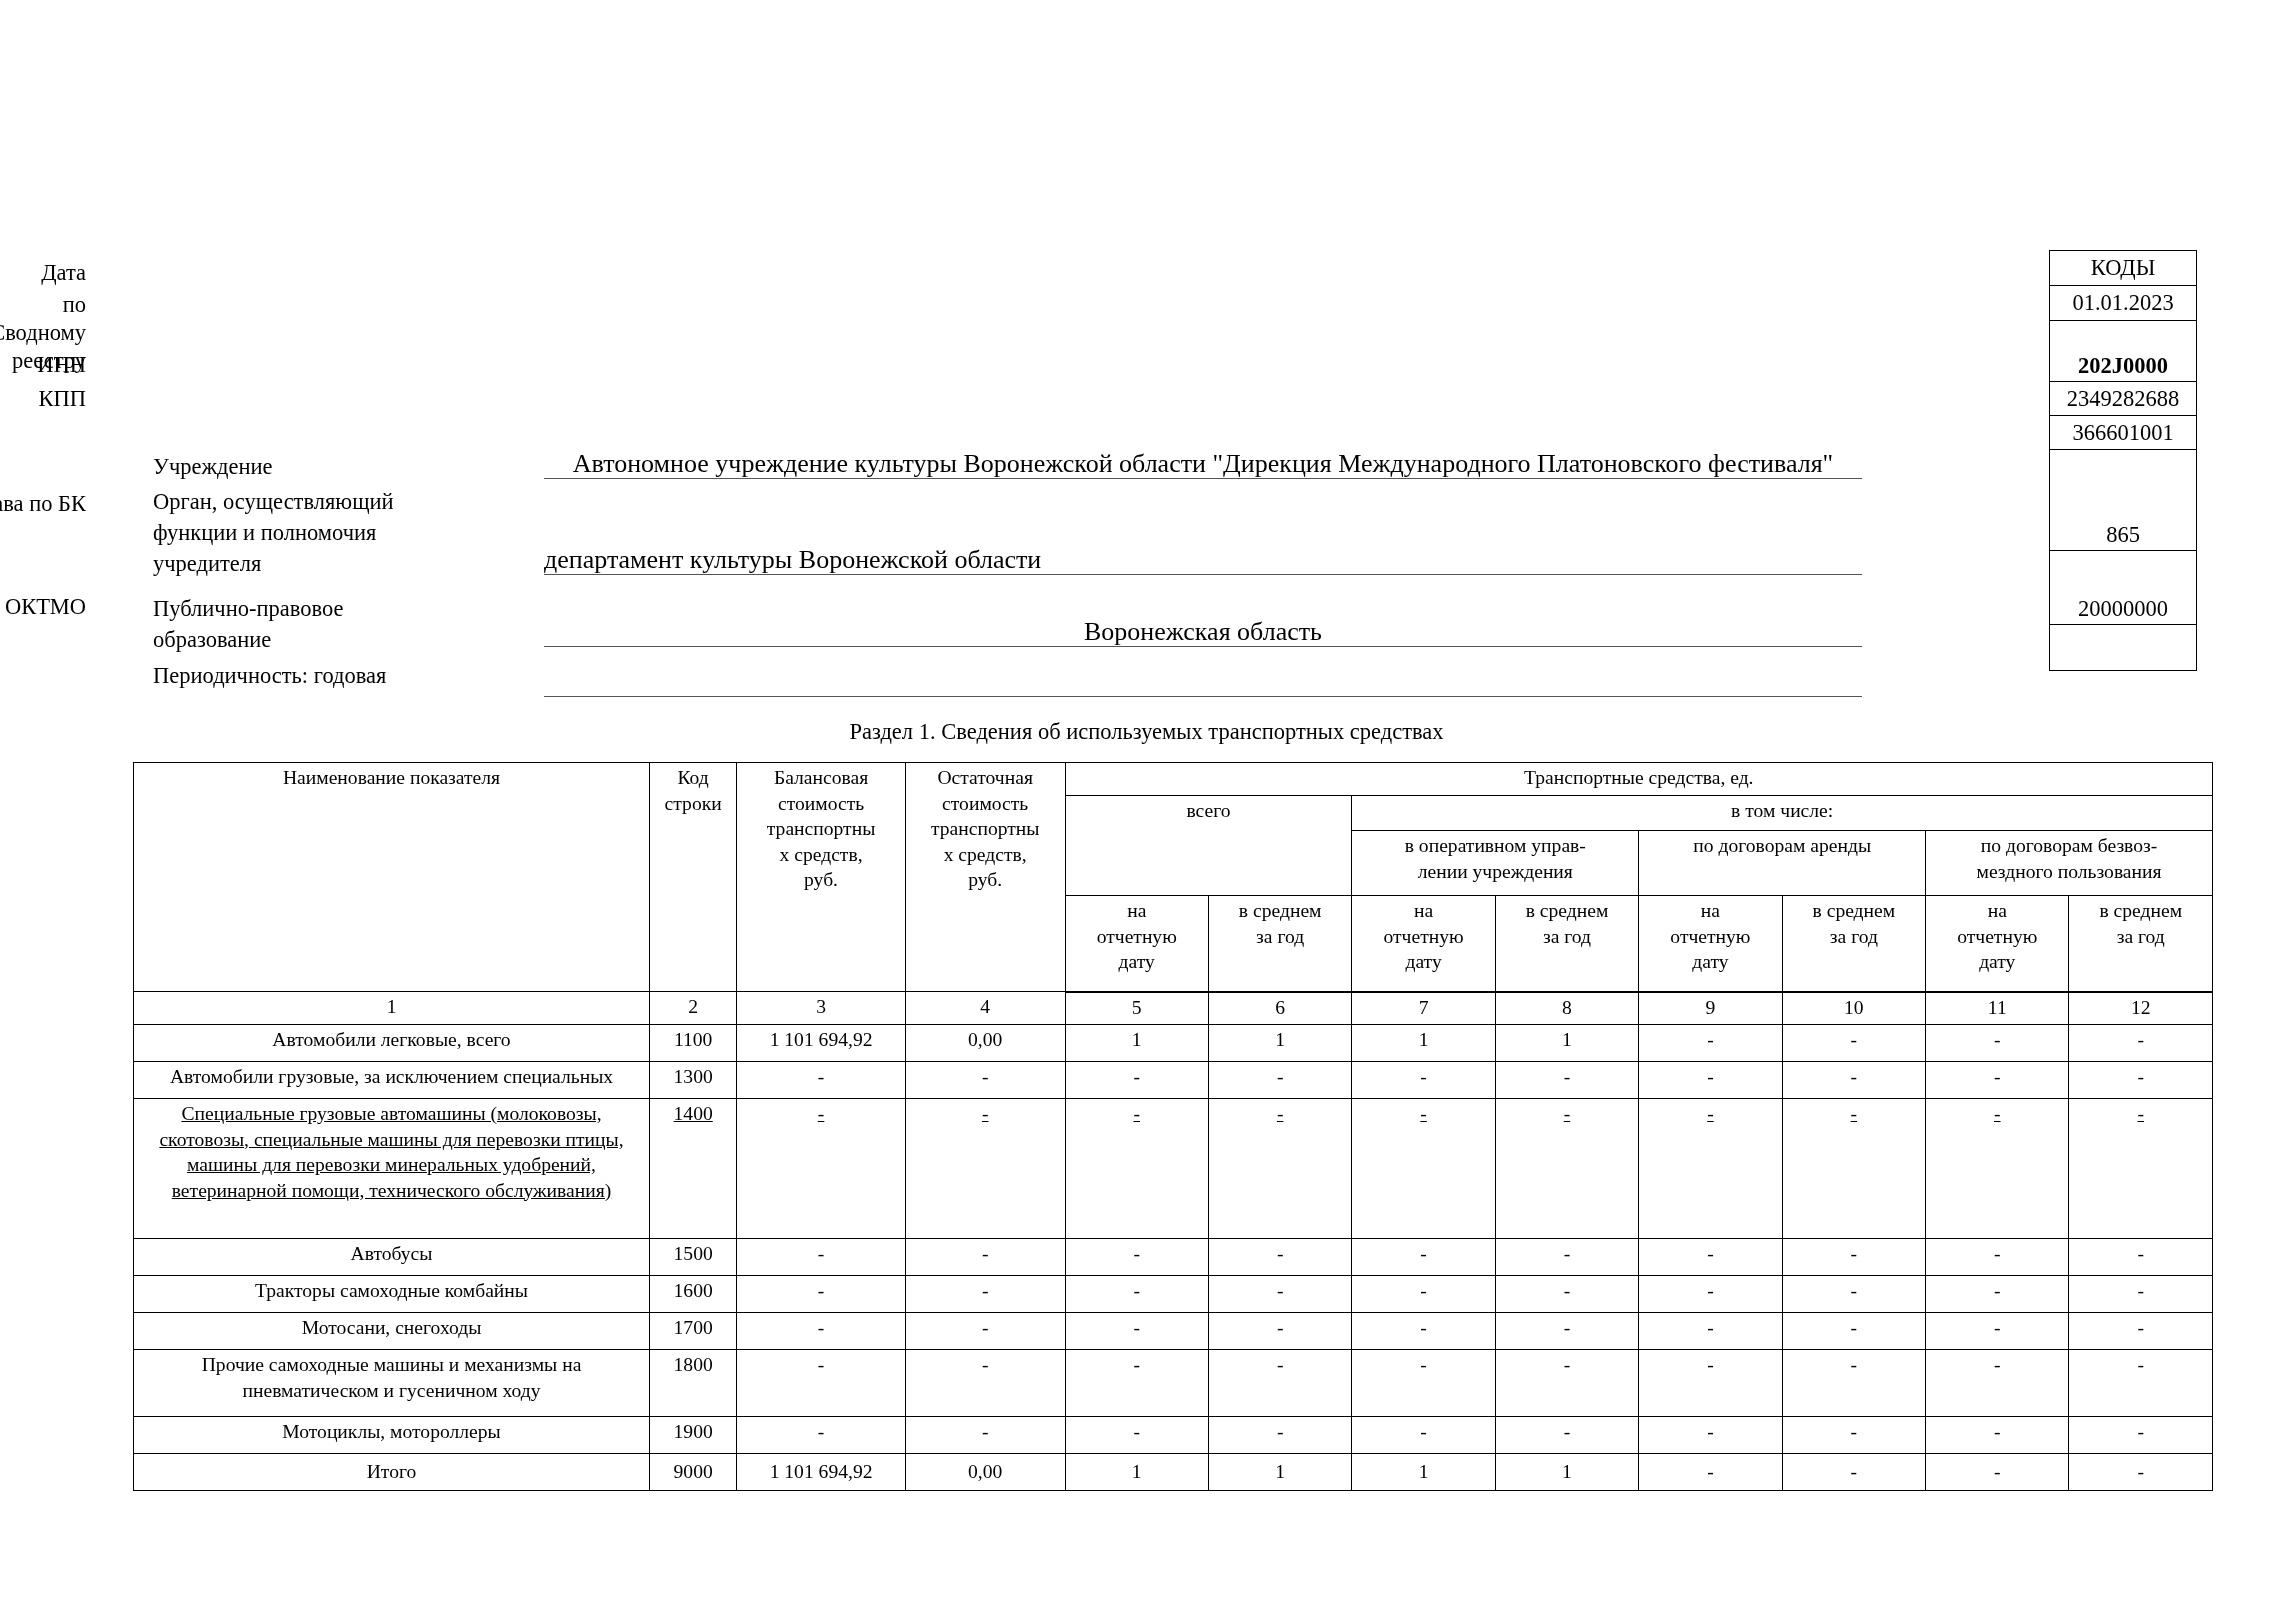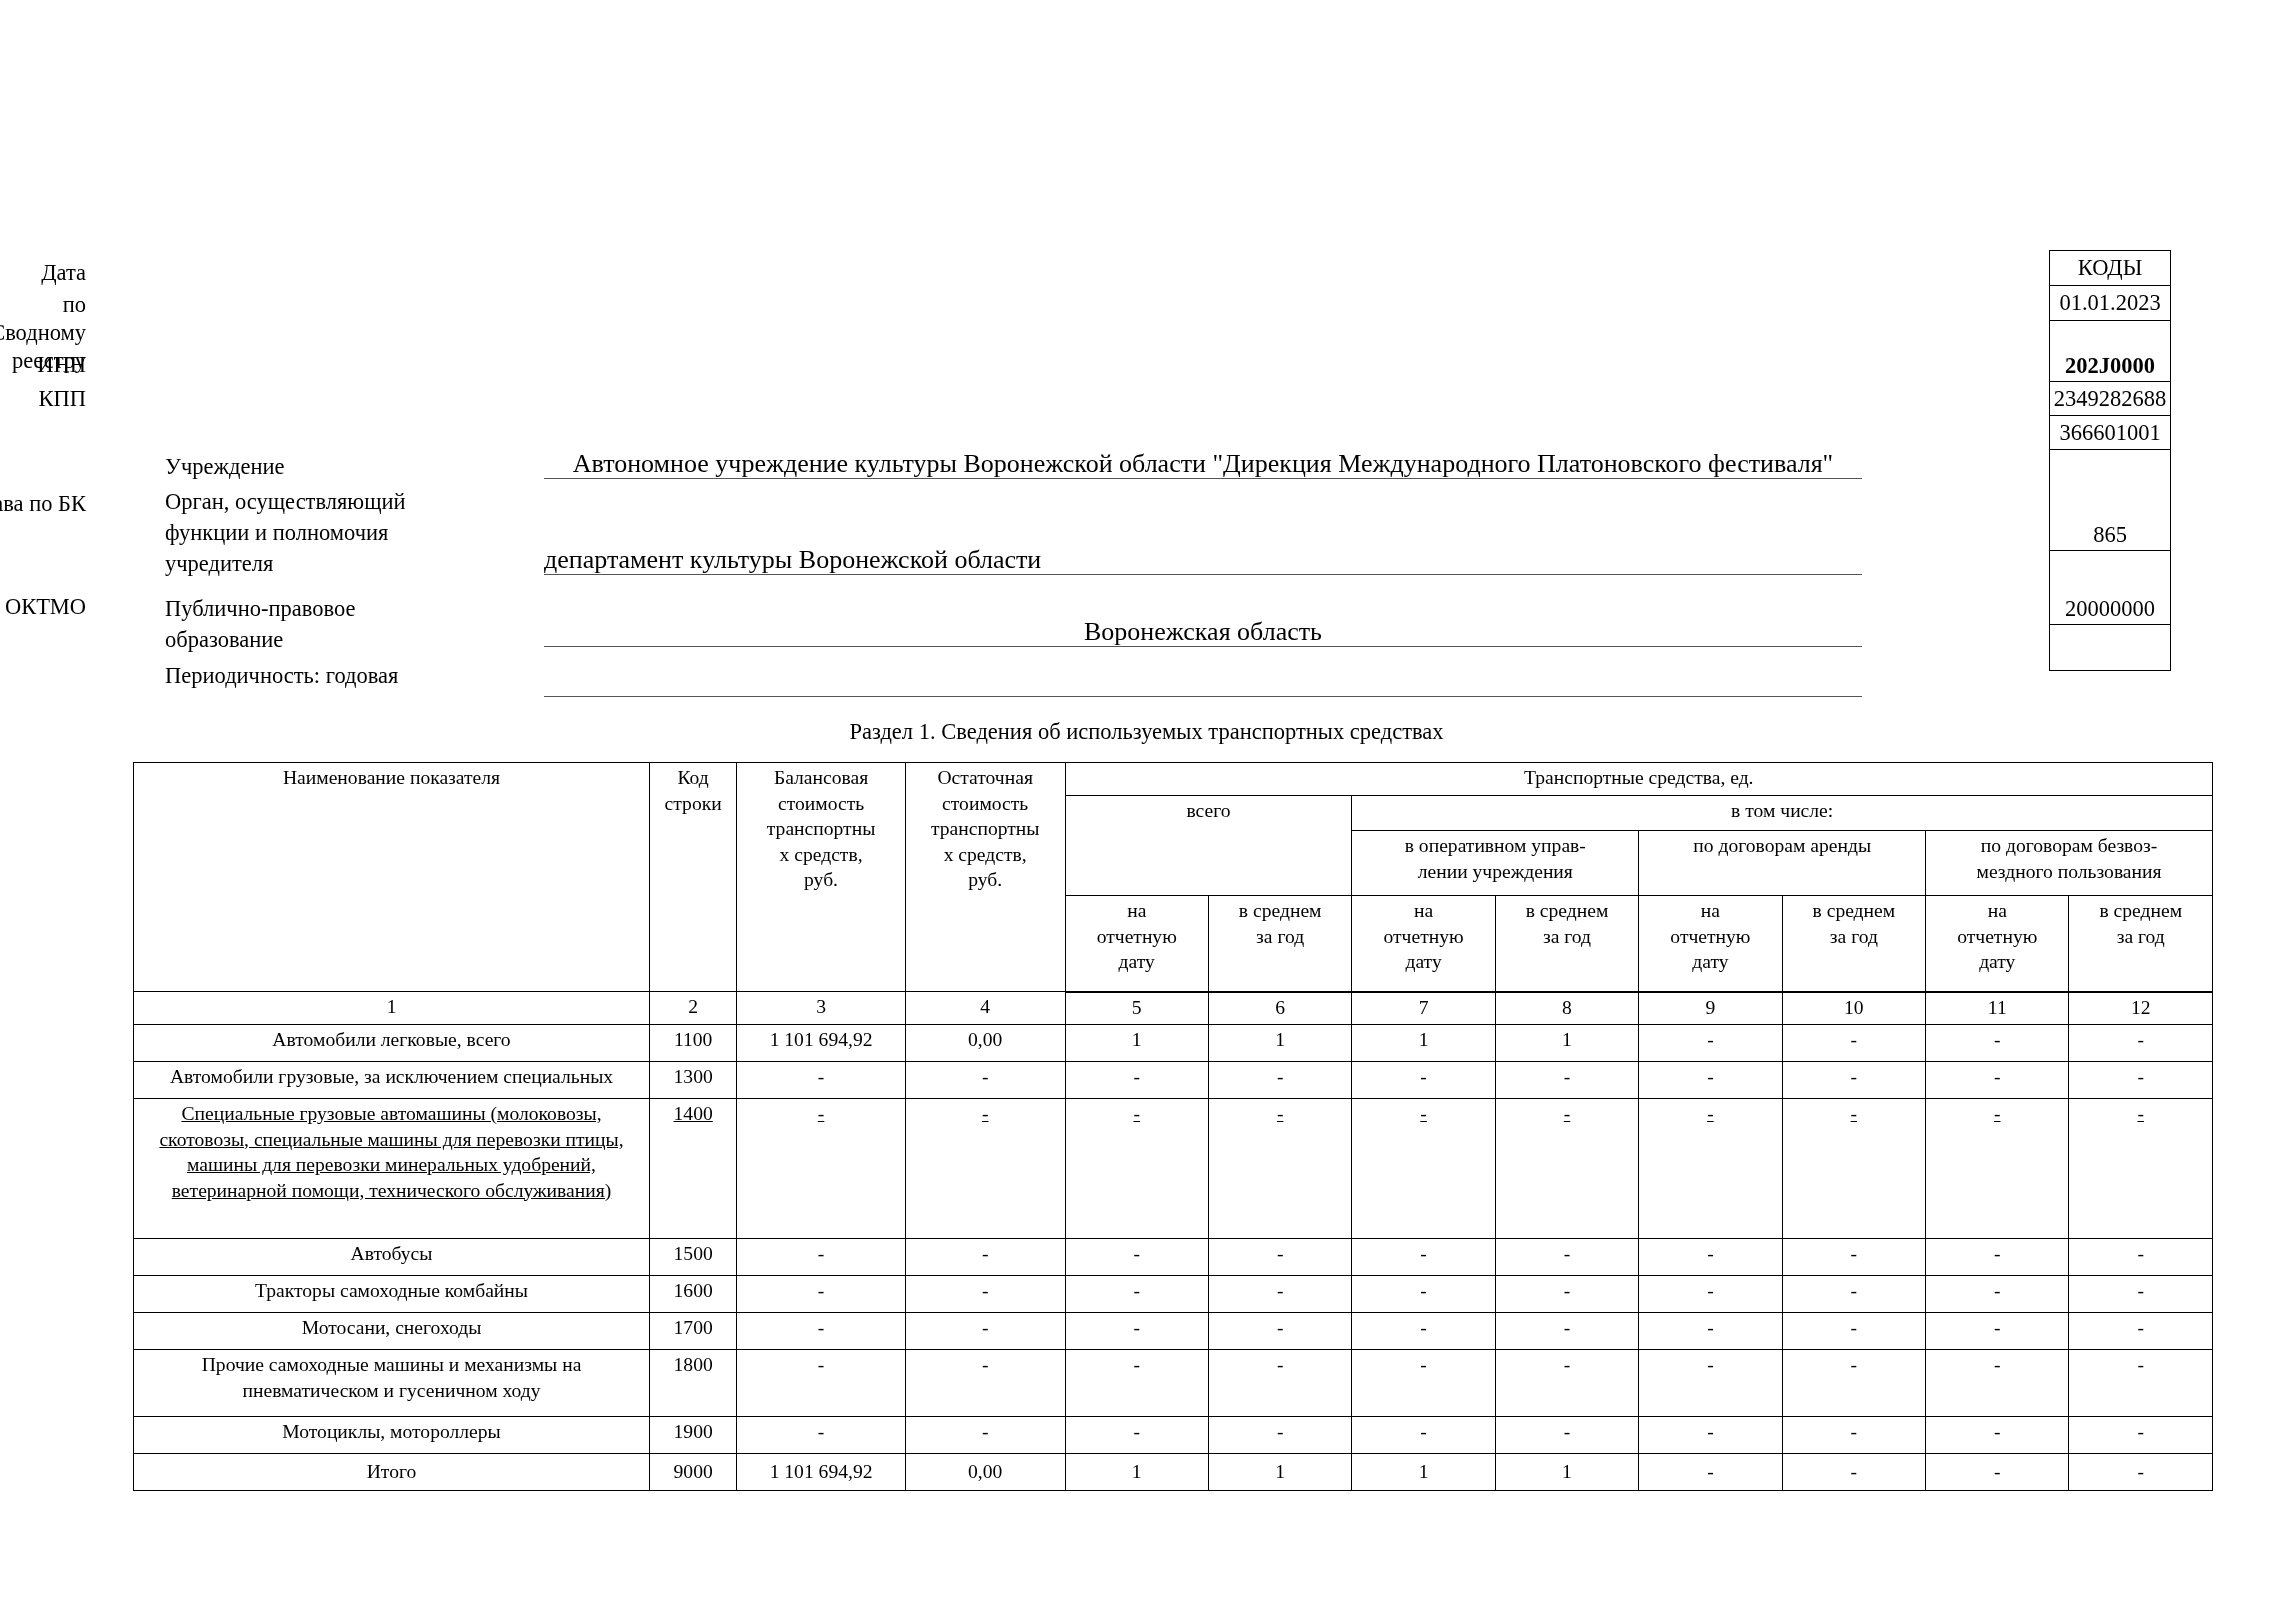--- a/index.html
+++ b/index.html
@@ -26,21 +26,21 @@
     font-size: 25.5px;
     line-height: 33px;
   }
   .doc-title .line { display: block; }
 
   
   .codes-box {
     position: absolute;
     left: 2049px;
     top: 250px;
-    width: 122px;
+    width: 148px;
     border: 1.6px solid #000;
     box-sizing: border-box;
     font-size: 22.5px;
   }
   .codes-cell {
     border-bottom: 1.3px solid #000;
     box-sizing: border-box;
     text-align: center;
     display: flex;
     align-items: flex-end;
@@ -69,21 +69,21 @@
   .cl-date  { top: 259px; }
   .cl-reg   { top: 291px; }
   .cl-inn   { top: 351px; }
   .cl-kpp   { top: 385px; }
   .cl-bk    { top: 490px; }
   .cl-oktmo { top: 593px; }
 
   
   .org-label {
     position: absolute;
-    left: 165px;
+    left: 153px;
     font-size: 22.5px;
     line-height: 31px;
     white-space: pre-line;
   }
   .ol-1 { top: 451px; }
   .ol-2 { top: 486px; }
   .ol-3 { top: 593px; }
   .ol-4 { top: 660px; }
 
   .org-value {

